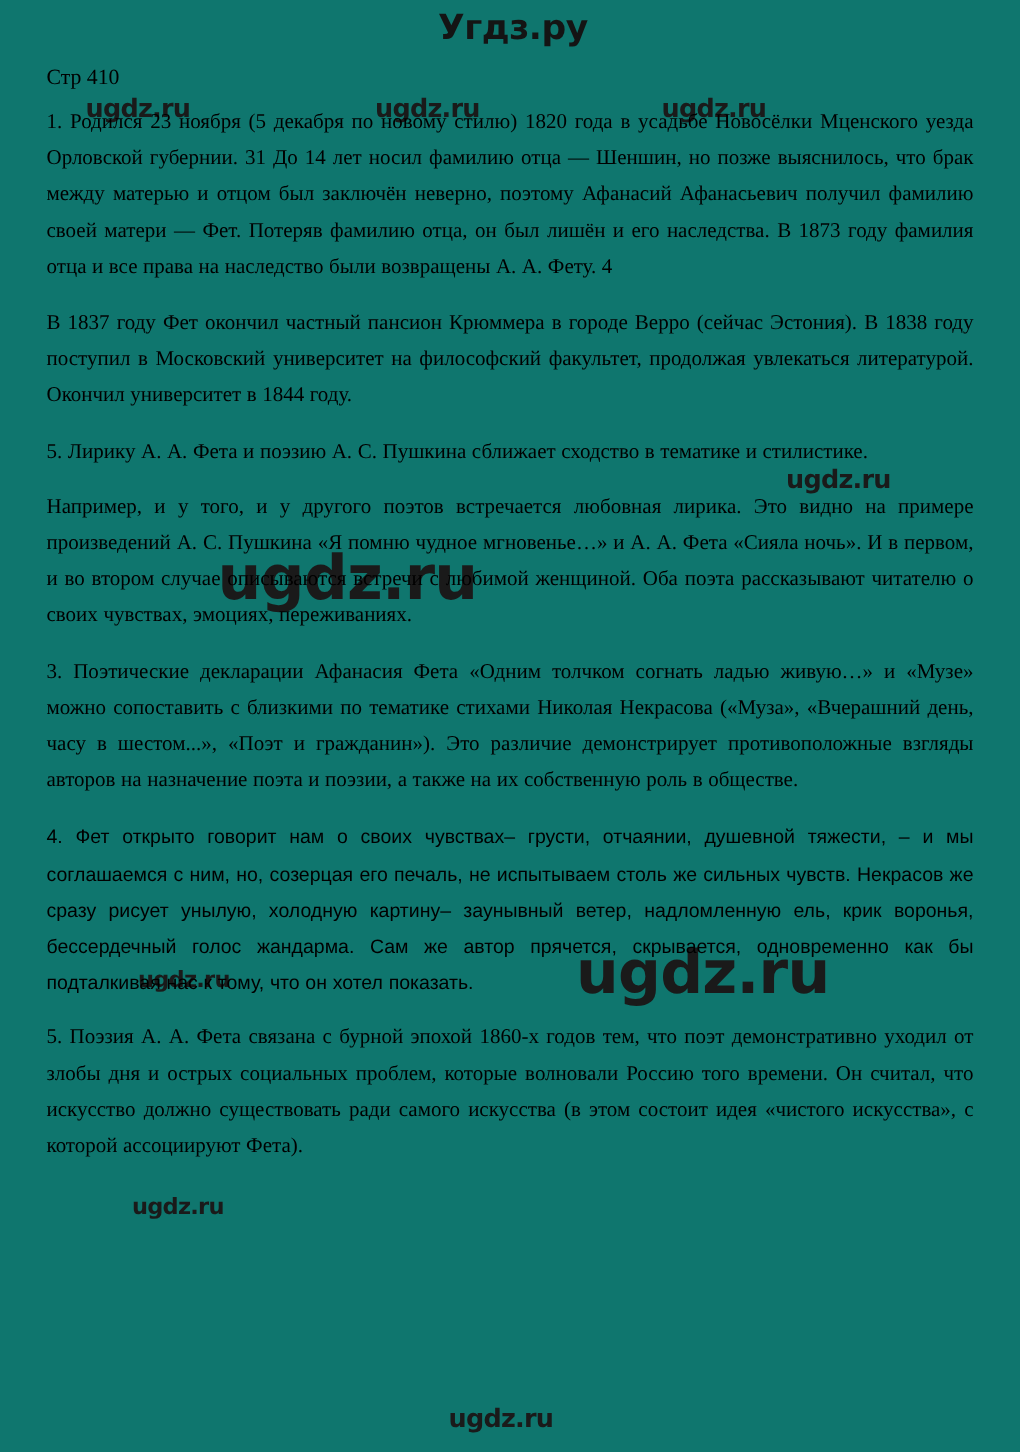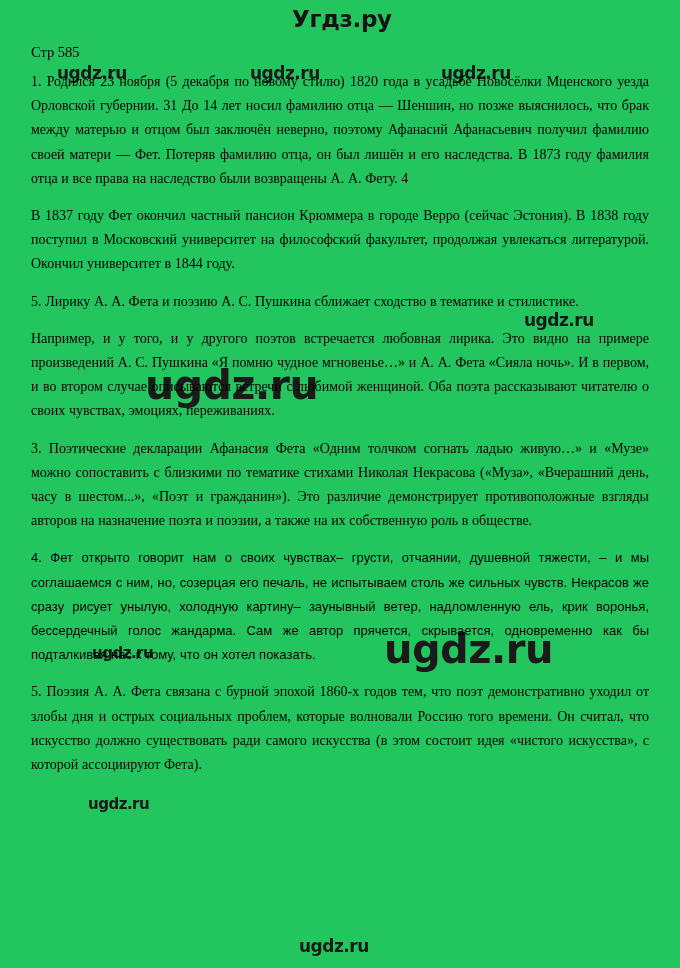--- a/index.html
+++ b/index.html
@@ -5,21 +5,21 @@
 <style>
   html, body {
     margin: 0;
     padding: 0;
     background: #ffffff;
   }
   #page {
     position: relative;
     width: 680px;
     height: 968px;
-    background: #22c55e;
+    background: #0f766e;
     overflow: hidden;
     font-family: "Liberation Serif", "DejaVu Serif", serif;
     color: #000000;
   }
 
   
   .brand-logo {
     position: absolute;
     top: 6px;
     left: 292px;
@@ -82,21 +82,21 @@
       <div class="wm" style="left: 441px; top: 63px; font-size: 17px;">ugdz.ru</div>
       <div class="wm" style="left: 524px; top: 310px; font-size: 17px;">ugdz.ru</div>
       <div class="wm" style="left: 145px; top: 361px; font-size: 41px;">ugdz.ru</div>
       <div class="wm" style="left: 92px; top: 644px; font-size: 15px;">ugdz.ru</div>
       <div class="wm" style="left: 384px; top: 626px; font-size: 40px;">ugdz.ru</div>
       <div class="wm" style="left: 88px; top: 795px; font-size: 15px;">ugdz.ru</div>
       <div class="wm" style="left: 299px; top: 936px; font-size: 17px;">ugdz.ru</div>
     </div>
 
   <div class="doc">
-    <div class="page-ref">Стр 585</div>
+    <div class="page-ref">Стр 410</div>
     <div id="paragraph-list">
         <p class="para">1. Родился 23 ноября (5 декабря по новому стилю) 1820 года в усадьбе Новосёлки Мценского уезда Орловской губернии. 31 До 14 лет носил фамилию отца — Шеншин, но позже выяснилось, что брак между матерью и отцом был заключён неверно, поэтому Афанасий Афанасьевич получил фамилию своей матери — Фет. Потеряв фамилию отца, он был лишён и его наследства. В 1873 году фамилия отца и все права на наследство были возвращены А. А. Фету. 4</p>
         <p class="para">В 1837 году Фет окончил частный пансион Крюммера в городе Верро (сейчас Эстония). В 1838 году поступил в Московский университет на философский факультет, продолжая увлекаться литературой. Окончил университет в 1844 году.</p>
         <p class="para">5. Лирику А. А. Фета и поэзию А. С. Пушкина сближает сходство в тематике и стилистике.</p>
         <p class="para">Например, и у того, и у другого поэтов встречается любовная лирика. Это видно на примере произведений А. С. Пушкина «Я помню чудное мгновенье…» и А. А. Фета «Сияла ночь». И в первом, и во втором случае описываются встречи с любимой женщиной. Оба поэта рассказывают читателю о своих чувствах, эмоциях, переживаниях.</p>
         <p class="para">3. Поэтические декларации Афанасия Фета «Одним толчком согнать ладью живую…» и «Музе» можно сопоставить с близкими по тематике стихами Николая Некрасова («Муза», «Вчерашний день, часу в шестом...», «Поэт и гражданин»).  Это различие демонстрирует противоположные взгляды авторов на назначение поэта и поэзии, а также на их собственную роль в обществе.</p>
         <p class="para sans">4. Фет открыто говорит нам о своих чувствах– грусти, отчаянии, душевной тяжести, – и мы соглашаемся с ним, но, созерцая его печаль, не испытываем столь же сильных чувств. Некрасов же сразу рисует унылую, холодную картину– заунывный ветер, надломленную ель, крик воронья, бессердечный голос жандарма. Сам же автор прячется, скрывается, одновременно как бы подталкивая нас к тому, что он хотел показать.</p>
         <p class="para">5. Поэзия А. А. Фета связана с бурной эпохой 1860-х годов тем, что поэт демонстративно уходил от злобы дня и острых социальных проблем, которые волновали Россию того времени.  Он считал, что искусство должно существовать ради самого искусства (в этом состоит идея «чистого искусства», с которой ассоциируют Фета).</p>
       </div>
   </div>

